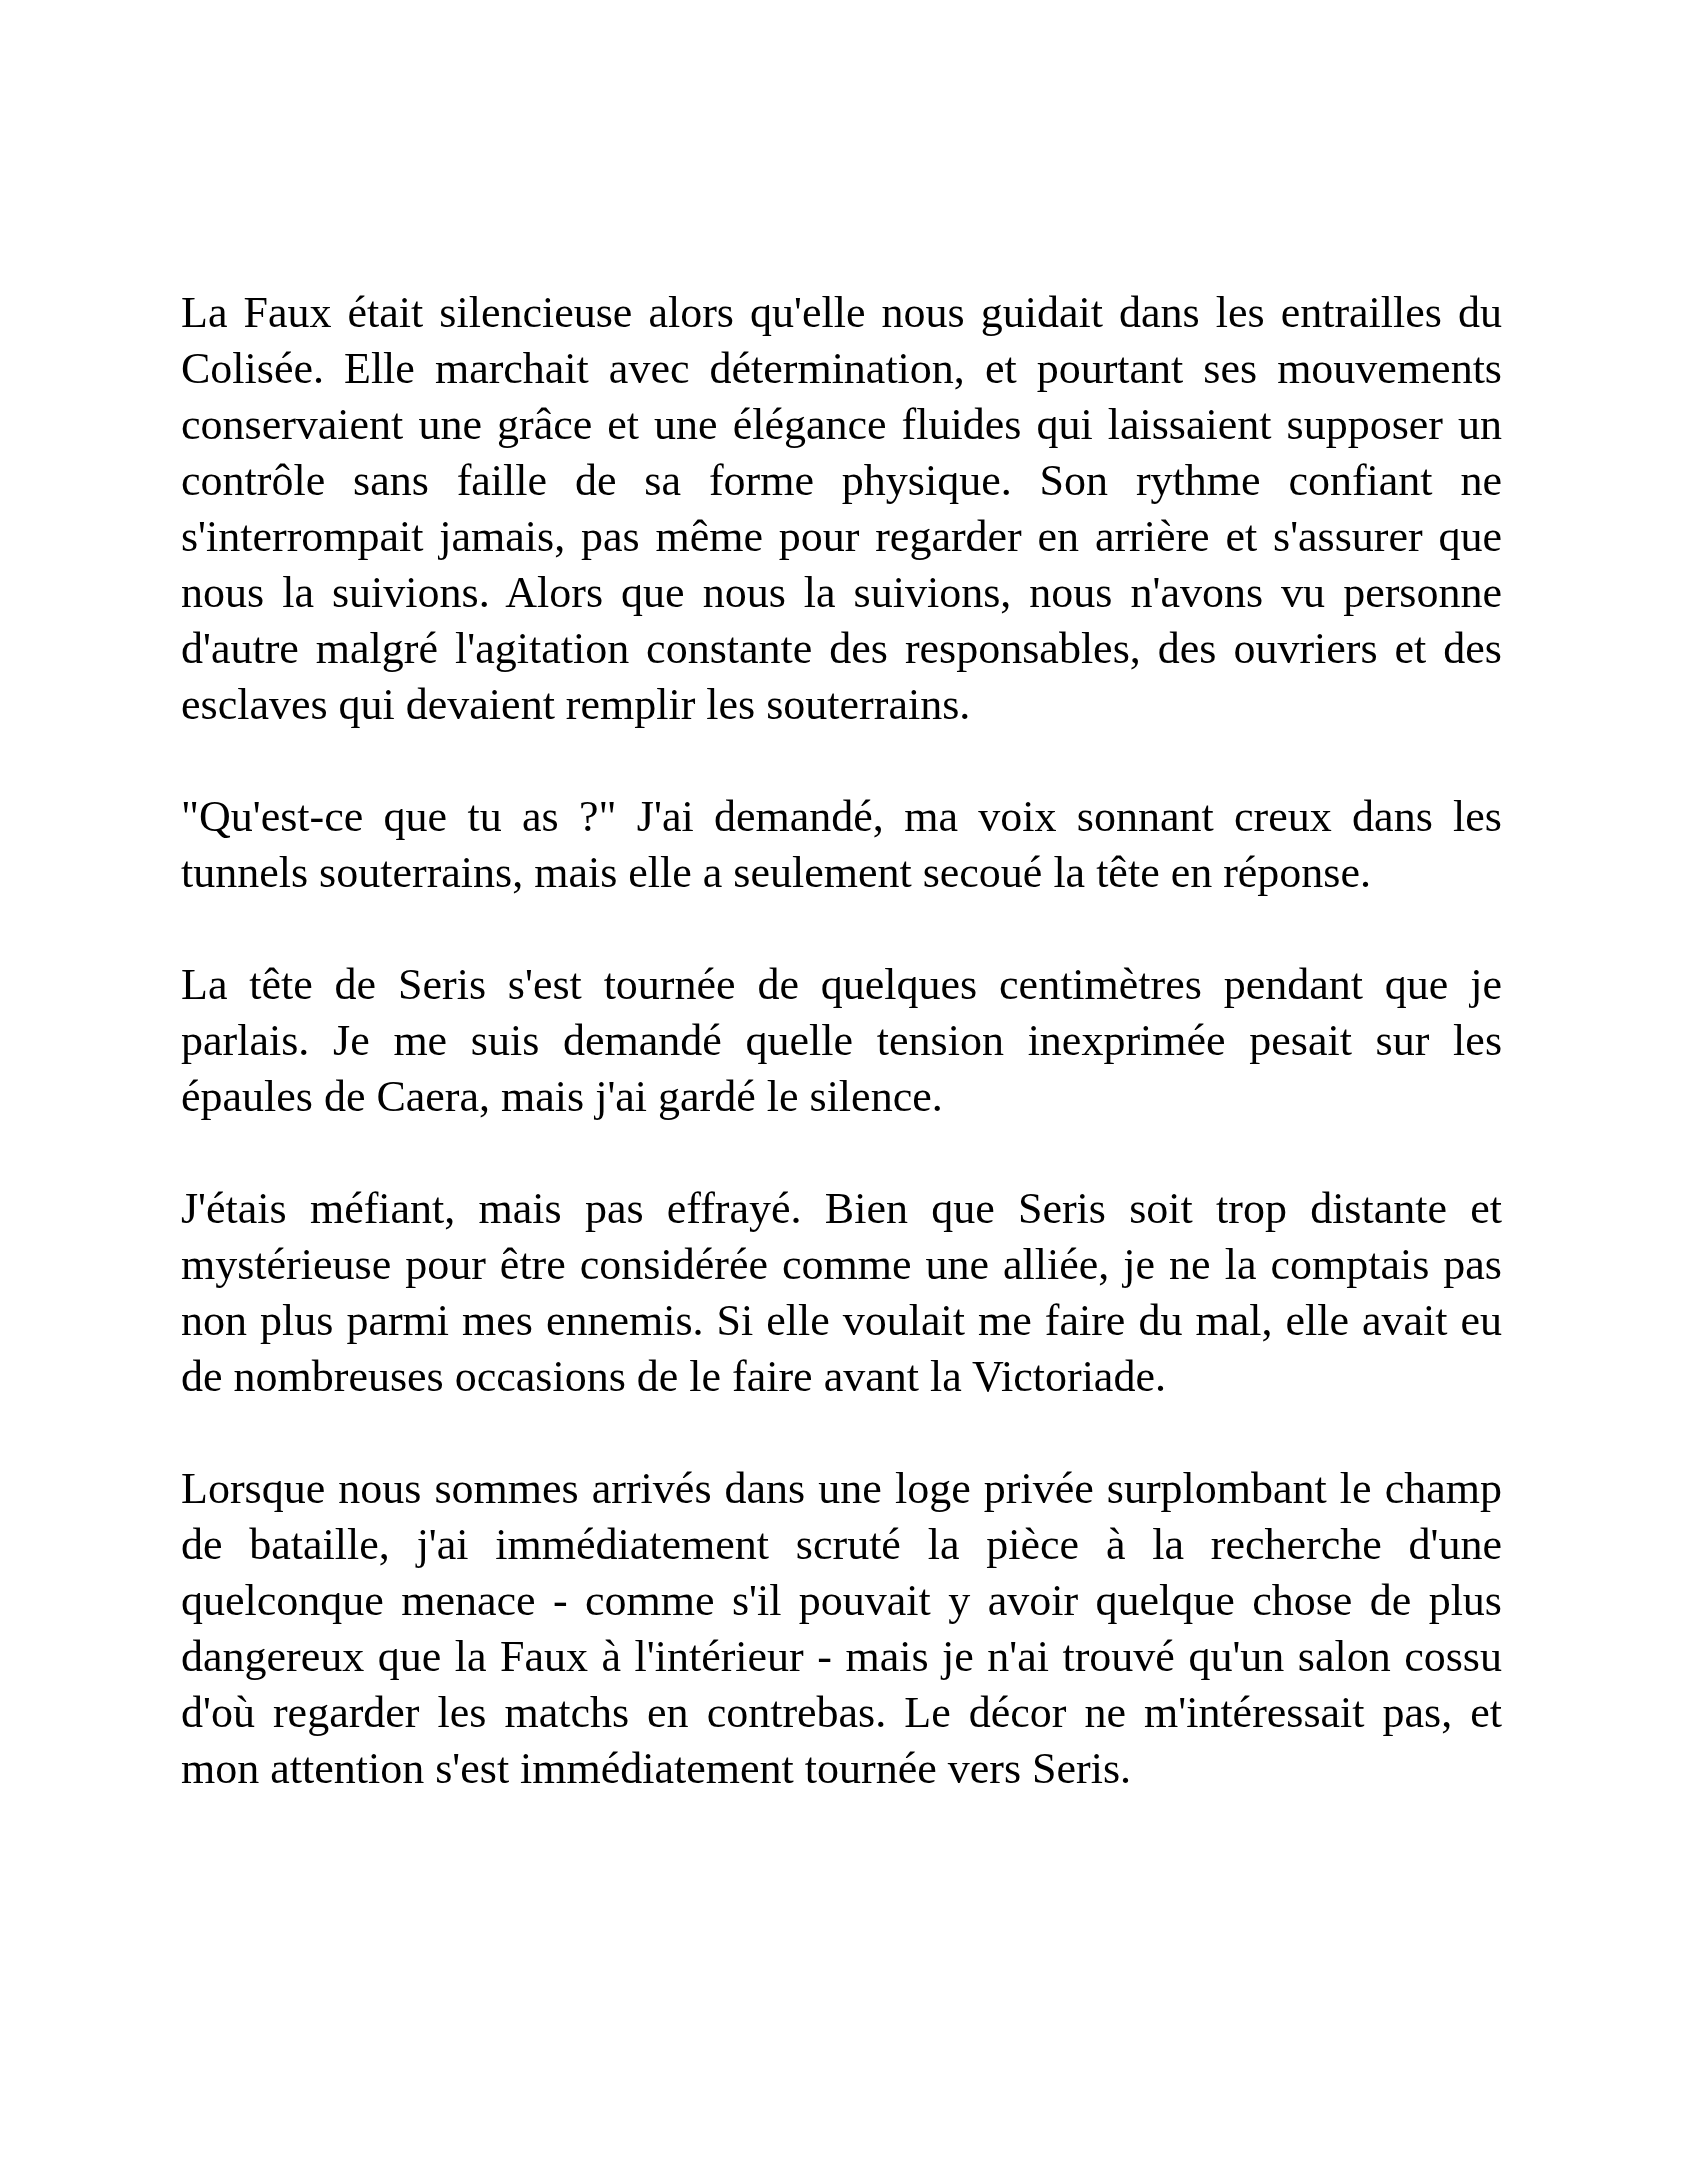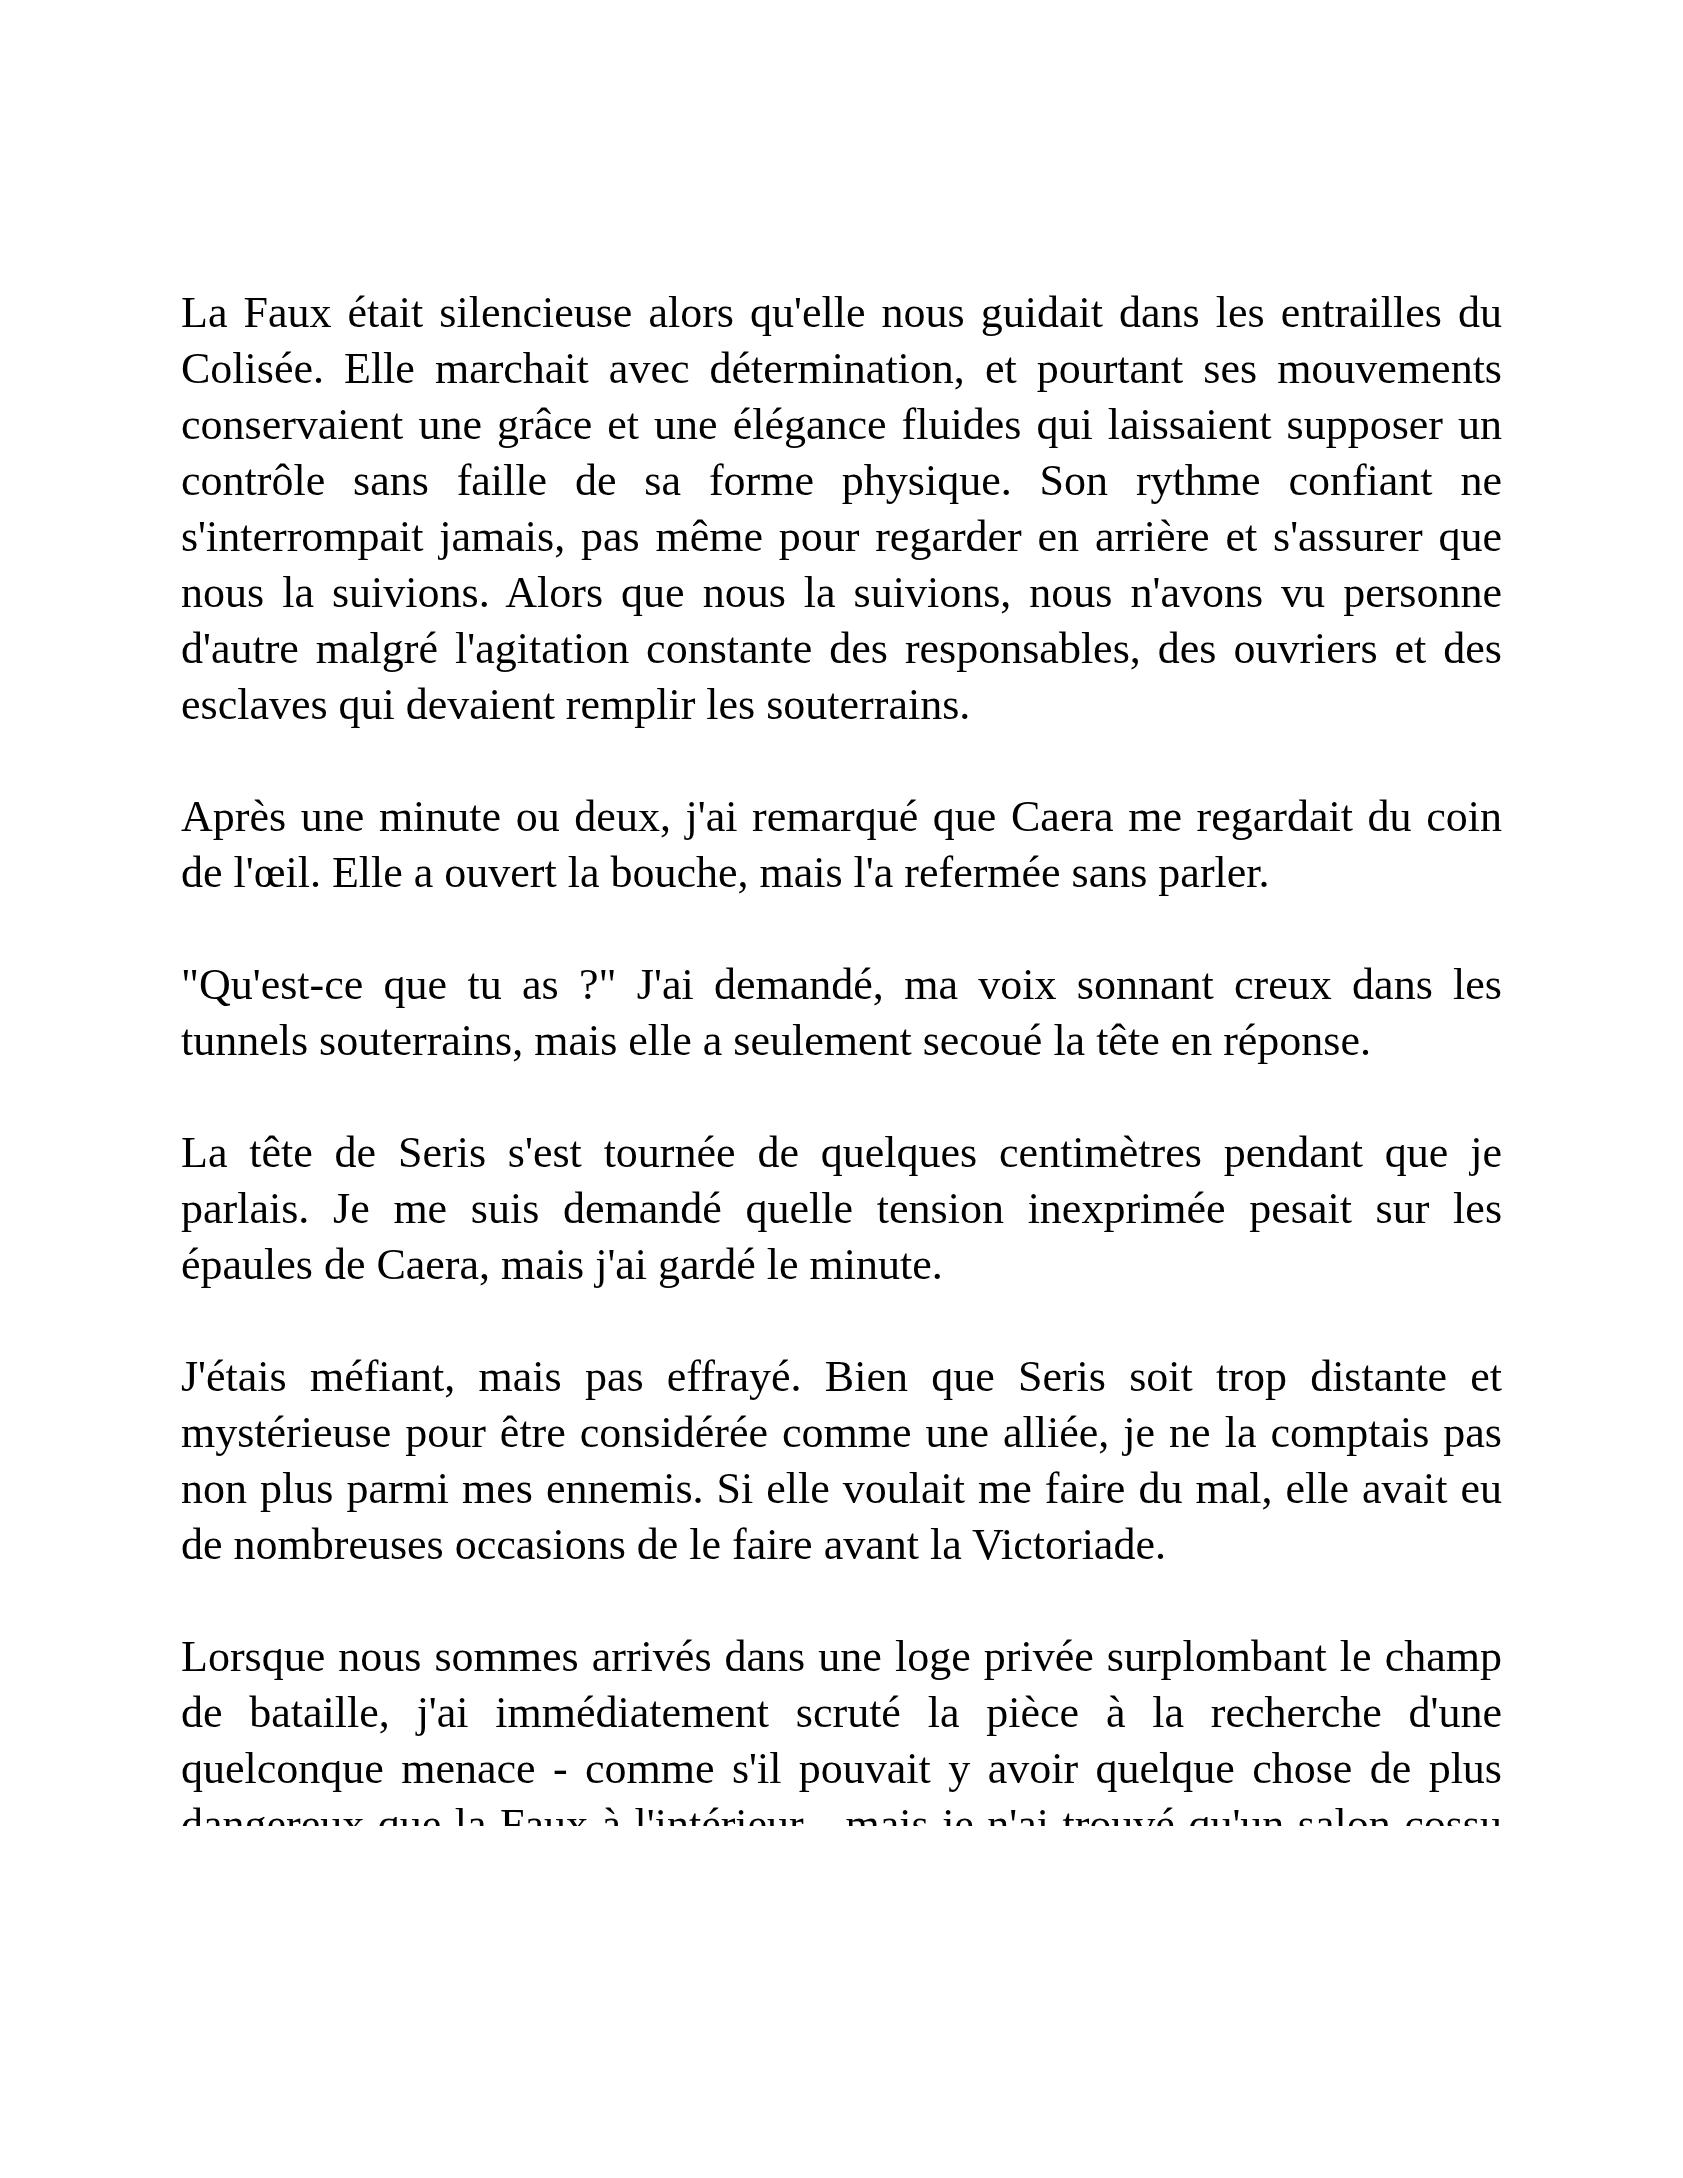--- a/index.html
+++ b/index.html
@@ -30,20 +30,19 @@
   .doc-text p:last-child {
     margin-bottom: 18px;
   }
 </style>
 </head>
 <body>
 
 <div class="page">
   <div class="doc-text">
     <p>La Faux était silencieuse alors qu'elle nous guidait dans les entrailles du Colisée. Elle marchait avec détermination, et pourtant ses mouvements conservaient une grâce et une élégance fluides qui laissaient supposer un contrôle sans faille de sa forme physique. Son rythme confiant ne s'interrompait jamais, pas même pour regarder en arrière et s'assurer que nous la suivions. Alors que nous la suivions, nous n'avons vu personne d'autre malgré l'agitation constante des responsables, des ouvriers et des esclaves qui devaient remplir les souterrains.</p>
-    <p>Après une minute ou deux, j'ai remarqué que Caera me regardait du coin de l'œil. Elle a ouvert la bouche, mais l'a refermée sans parler.</p>
     <p>"Qu'est-ce que tu as ?" J'ai demandé, ma voix sonnant creux dans les tunnels souterrains, mais elle a seulement secoué la tête en réponse.</p>
-    <p>La tête de Seris s'est tournée de quelques centimètres pendant que je parlais. Je me suis demandé quelle tension inexprimée pesait sur les épaules de Caera, mais j'ai gardé le minute.</p>
+    <p>La tête de Seris s'est tournée de quelques centimètres pendant que je parlais. Je me suis demandé quelle tension inexprimée pesait sur les épaules de Caera, mais j'ai gardé le silence.</p>
     <p>J'étais méfiant, mais pas effrayé. Bien que Seris soit trop distante et mystérieuse pour être considérée comme une alliée, je ne la comptais pas non plus parmi mes ennemis. Si elle voulait me faire du mal, elle avait eu de nombreuses occasions de le faire avant la Victoriade.</p>
     <p>Lorsque nous sommes arrivés dans une loge privée surplombant le champ de bataille, j'ai immédiatement scruté la pièce à la recherche d'une quelconque menace - comme s'il pouvait y avoir quelque chose de plus dangereux que la Faux à l'intérieur - mais je n'ai trouvé qu'un salon cossu d'où regarder les matchs en contrebas. Le décor ne m'intéressait pas, et mon attention s'est immédiatement tournée vers Seris.</p>
   </div>
 </div>
 
 
 </body></html>

